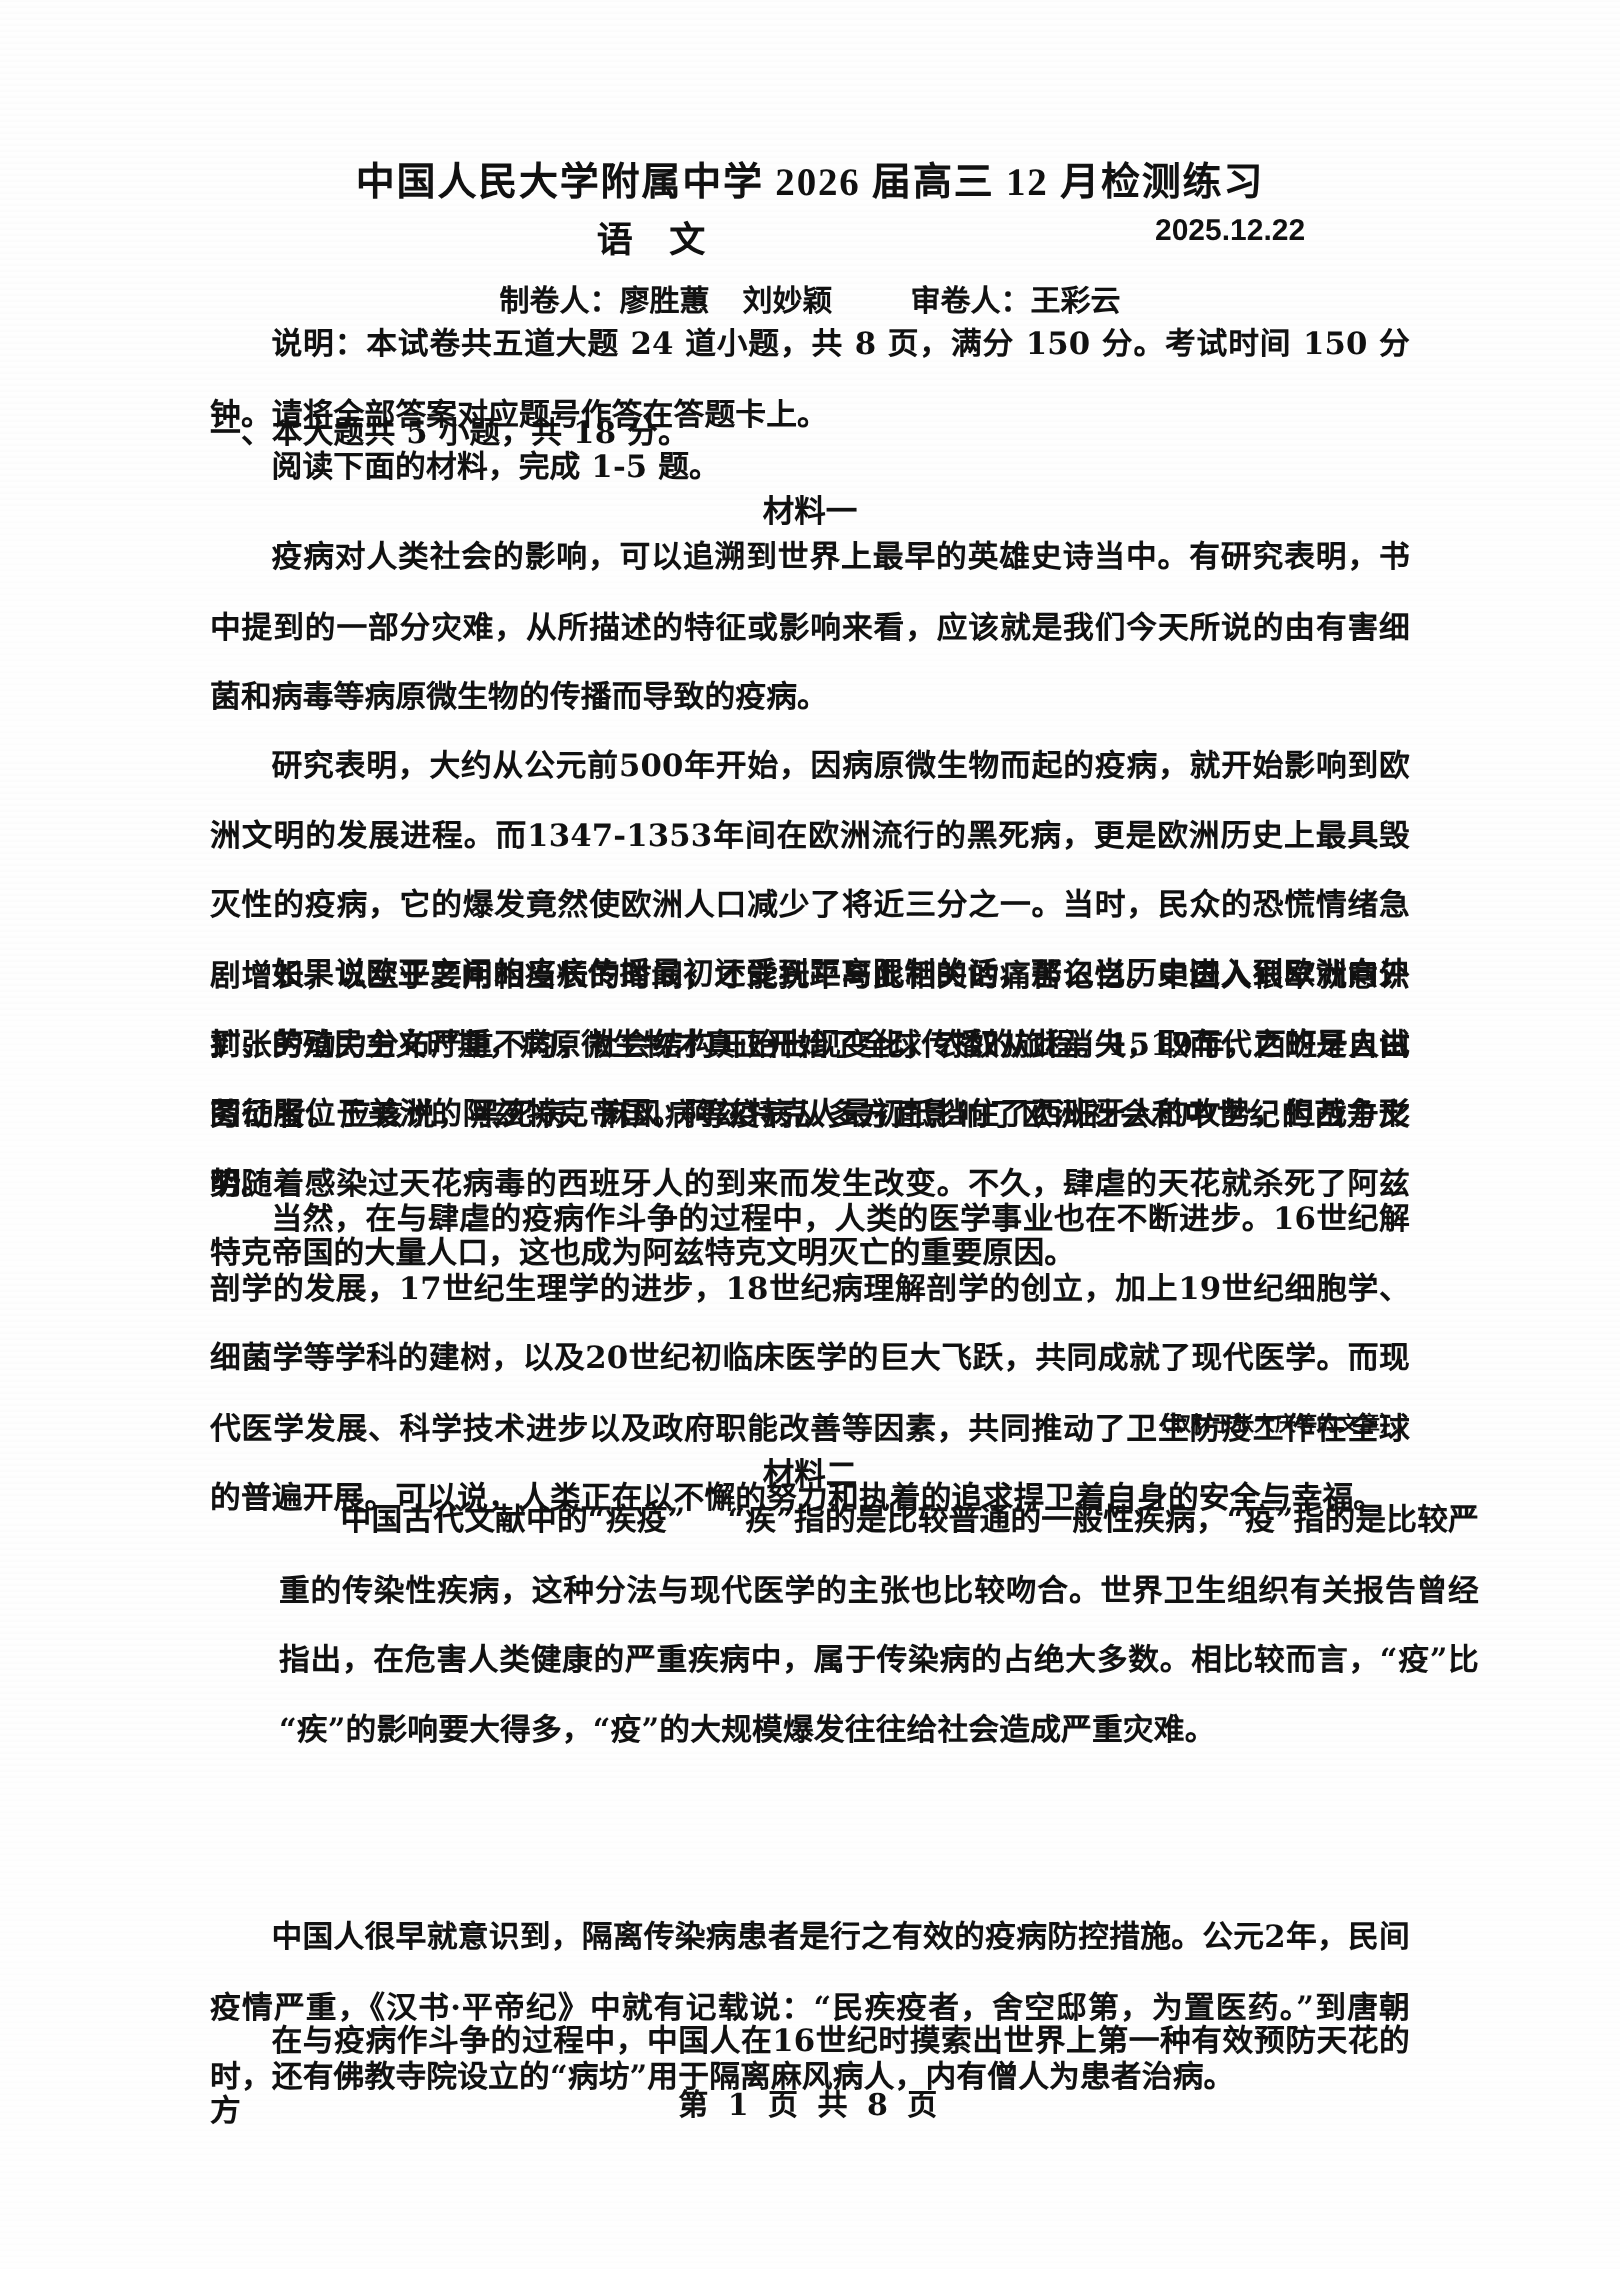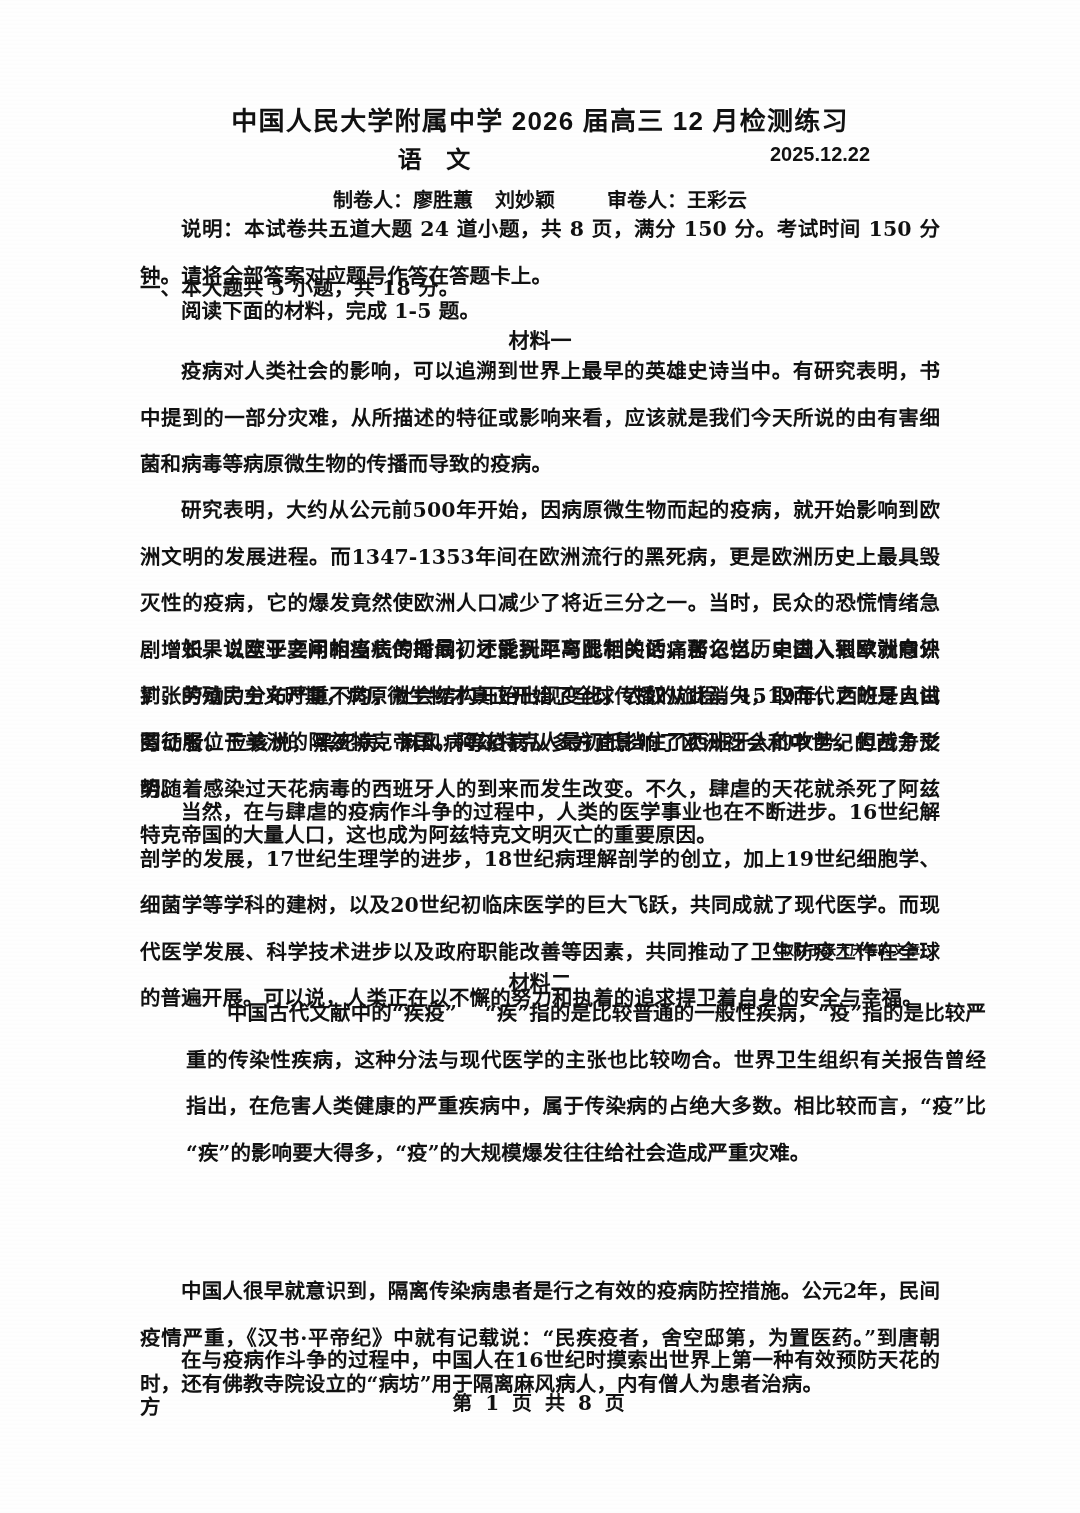--- a/index.html
+++ b/index.html
@@ -28,21 +28,21 @@
 
   
   .doc-title {
     position: absolute;
     left: 0; top: 100px;
     width: 1080px;
     text-align: center;
     font-size: 26px;
     font-weight: bold;
     letter-spacing: 1.2px;
-    font-family: Liberation Sans, sans-serif;
+    font-family: Liberation Serif, serif;
   }
 
   .subject-row {
     position: absolute;
     left: 0; top: 140px;
     width: 1080px;
     height: 32px;
   }
   .subject-name {
     position: absolute;

